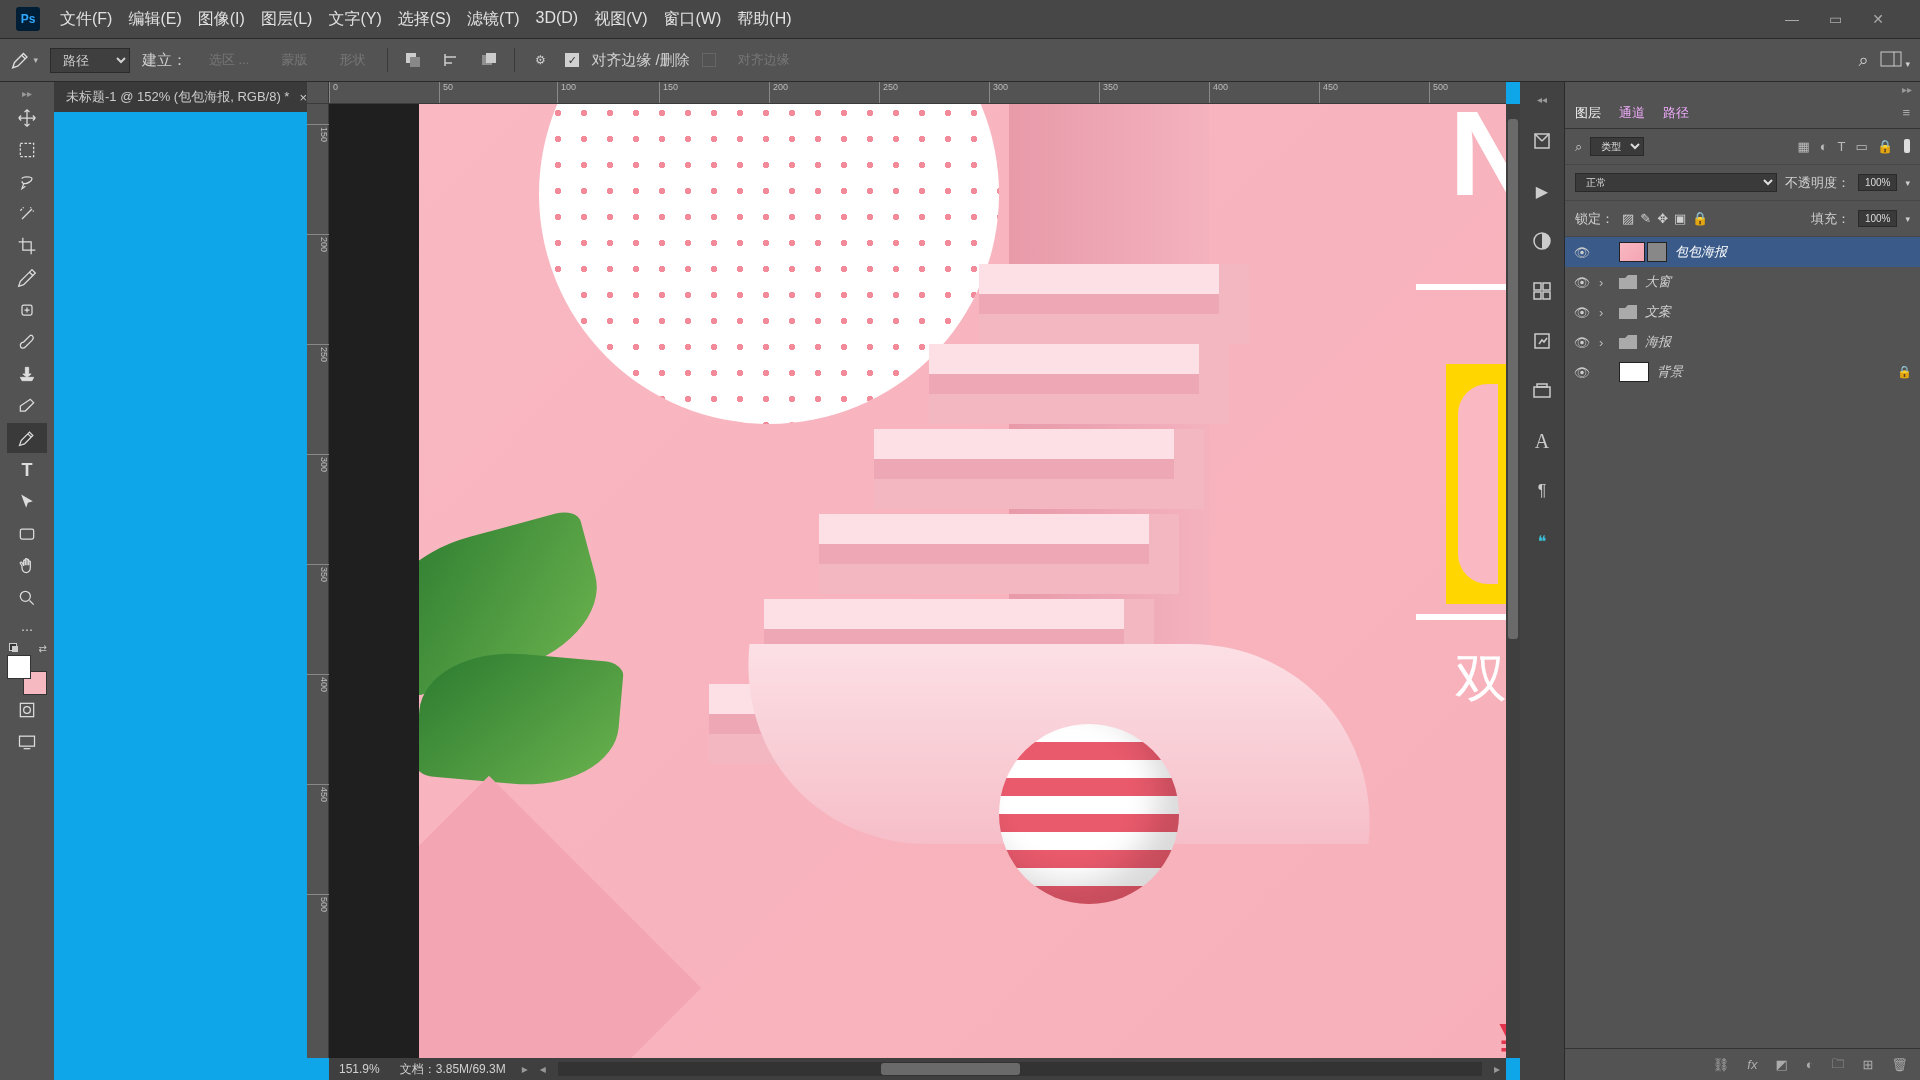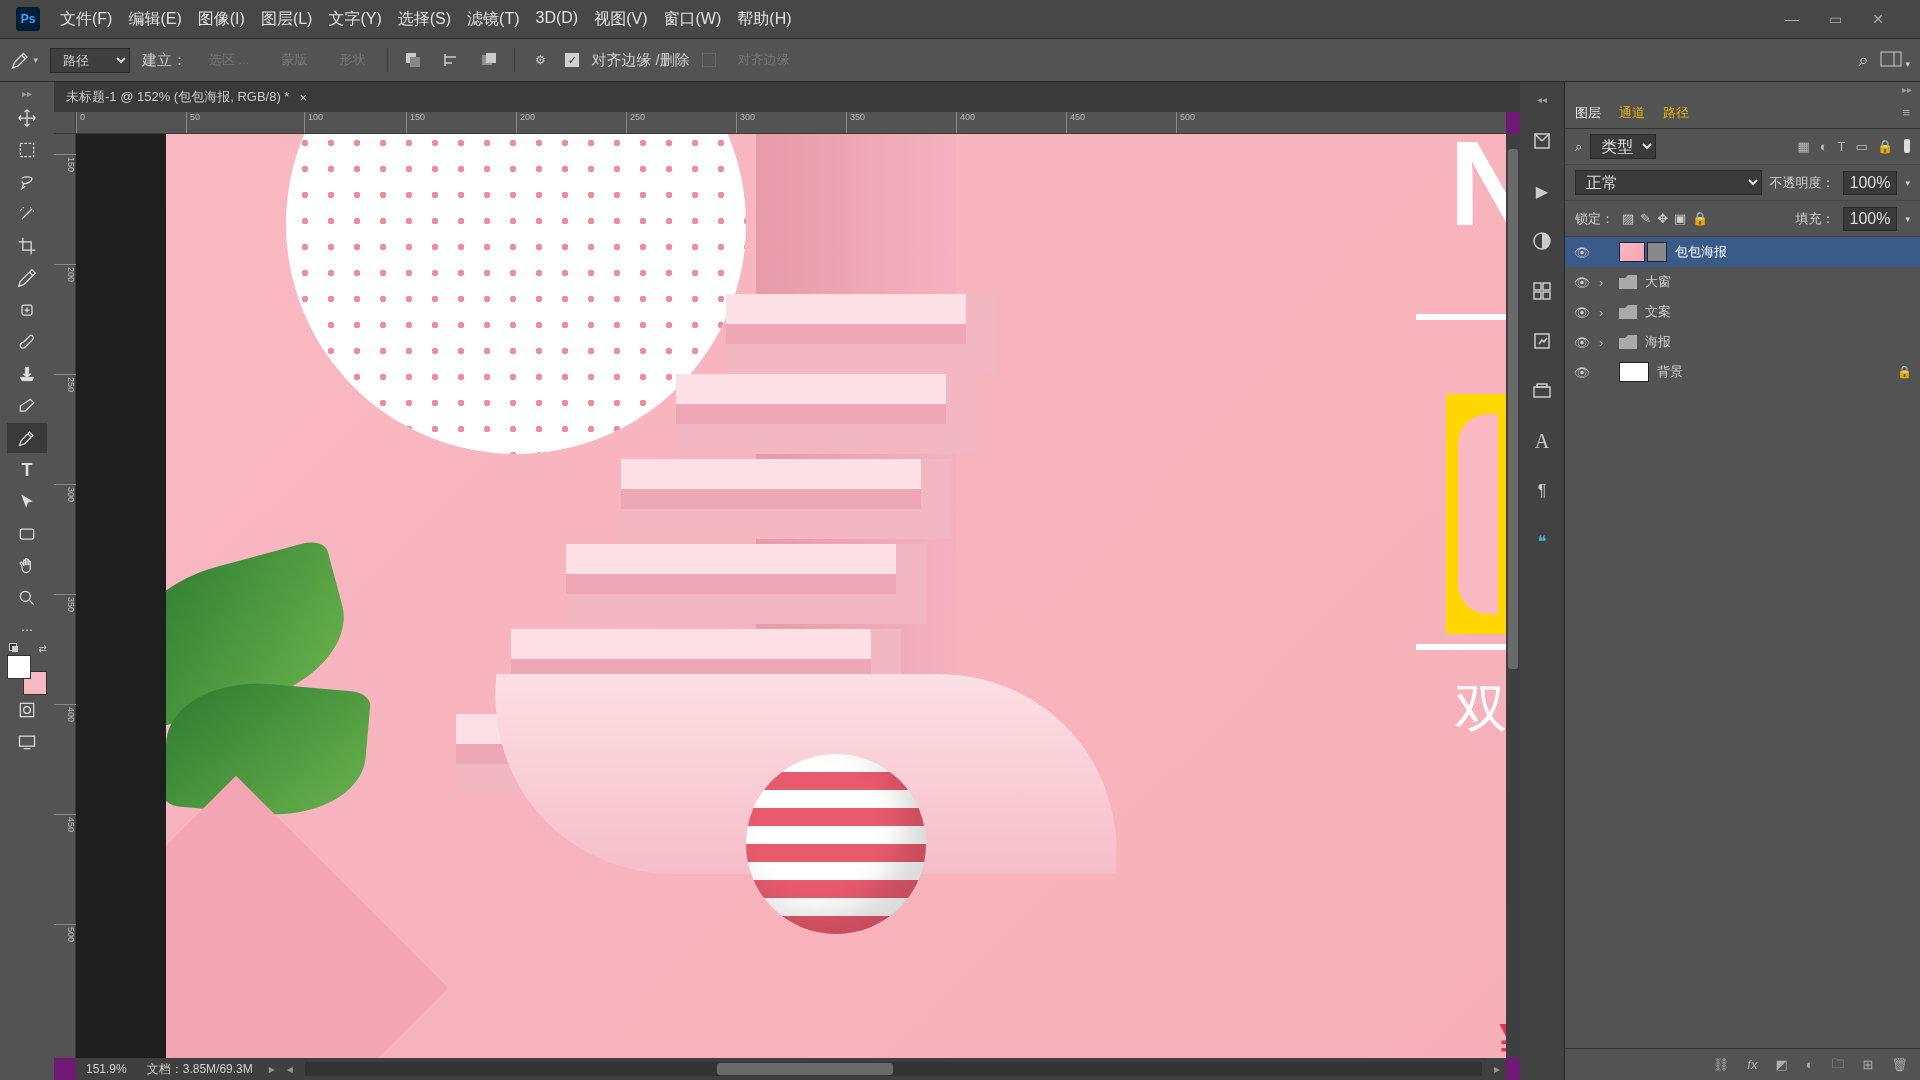--- a/index.html
+++ b/index.html
@@ -28,21 +28,21 @@
 .tool-btn.active { background: #3a3a3a; }
 .tool-btn svg { width: 20px; height: 20px; }
 .color-swatches { margin-top: 8px; position: relative; width: 40px; height: 40px; }
 .swap-icon { position: absolute; top: -12px; right: 0; font-size: 10px; color: #ccc; }
 .default-icon { position: absolute; top: -12px; left: 2px; width: 10px; height: 10px; }
 .default-icon::before { content:""; position:absolute; width:6px; height:6px; border:1px solid #ccc; background:#333; top:0; left:0; }
 .default-icon::after { content:""; position:absolute; width:6px; height:6px; background:#ccc; top:3px; left:3px; }
 .fg { position: absolute; width: 24px; height: 24px; background: #fff; border: 1px solid #333; top: 0; left: 0; z-index: 2; }
 .bg { position: absolute; width: 24px; height: 24px; background: #f7b9c1; border: 1px solid #333; bottom: 0; right: 0; }
 
-.doc-area { flex: 1; display: flex; flex-direction: column; background: #701a75; }
+.doc-area { flex: 1; display: flex; flex-direction: row; background: #0ea5e9; }
 .doc-tabs { height: 30px; background: #3a3a3a; display: flex; align-items: center; padding-left: 12px; gap: 10px; font-size: 13px; color: #ccc; }
 .doc-tabs .tab { display: flex; align-items: center; gap: 10px; }
 .canvas-wrap { flex: 1; position: relative; display: flex; }
 .ruler-corner { position: absolute; top: 0; left: 0; width: 22px; height: 22px; background: #535353; border-right: 1px solid #3a3a3a; border-bottom: 1px solid #3a3a3a; z-index: 3; }
 .ruler-h { position: absolute; top: 0; left: 22px; right: 14px; height: 22px; background: #535353; font-size: 10px; color: #bbb; overflow: hidden; border-bottom: 1px solid #3a3a3a; }
 .ruler-h .tick { position: absolute; top: 0; border-left: 1px solid #888; height: 22px; padding-left: 3px; font-size: 9px; }
 .ruler-v { position: absolute; top: 22px; left: 0; bottom: 22px; width: 22px; background: #535353; font-size: 9px; color: #bbb; border-right: 1px solid #3a3a3a; }
 .ruler-v .tick { position: absolute; left: 0; border-top: 1px solid #888; width: 22px; padding: 2px 0 0 2px; writing-mode: vertical-rl; }
 .canvas { position: absolute; top: 22px; left: 22px; right: 14px; bottom: 22px; background: #1f1f1f; overflow: hidden; }
 .artboard { position: absolute; top: 0; left: 90px; right: 0; bottom: 0; background: linear-gradient(135deg, #f9b8c2, #f7b0ba); overflow: hidden; }
@@ -80,35 +80,35 @@
 .h-scroll-bar .docinfo { padding: 0 10px; font-size: 12px; }
 .h-scroll-bar .arrow { padding: 0 6px; color: #999; }
 .h-scroll-bar .track { flex: 1; height: 14px; background: #333; position: relative; margin: 0 6px; }
 .h-scroll-bar .track .thumb { position: absolute; top: 1px; height: 12px; left: 35%; width: 15%; background: #6a6a6a; border-radius: 3px; }
 
 .collapsed-panels { width: 44px; background: #424242; display: flex; flex-direction: column; align-items: center; padding-top: 12px; gap: 22px; }
 .collapsed-panels .pi { width: 28px; height: 28px; display: flex; align-items: center; justify-content: center; color: #ccc; font-size: 16px; }
 
 .right-panel { width: 356px; background: #535353; display: flex; flex-direction: column; border-left: 1px solid #2a2a2a; }
 .panel-tabs { height: 32px; display: flex; align-items: center; padding: 0 10px; gap: 18px; font-size: 13px; border-bottom: 1px solid #333; }
-.panel-tabs .pt { color: #eab308; cursor: pointer; }
+.panel-tabs .pt { color: #f0abfc; cursor: pointer; }
 .panel-tabs .pt.active { color: #eee; }
 .panel-tabs .menuicon { margin-left: auto; color: #aaa; }
 .panel-row { height: 36px; display: flex; align-items: center; padding: 0 10px; gap: 8px; border-bottom: 1px solid #474747; font-size: 13px; }
-.panel-row .mini-select { background: #3a3a3a; border: 1px solid #2a2a2a; color: #ddd; padding: 2px 6px; font-size: 16px; }
+.panel-row .mini-select { background: #3a3a3a; border: 1px solid #2a2a2a; color: #ddd; padding: 2px 6px; font-size: 10px; }
 .panel-row .iconset { margin-left: auto; display: flex; gap: 10px; color: #bbb; }
 .panel-row .slot { display:flex; align-items:center; gap:6px; }
 .layers { flex: 1; overflow: auto; }
 .layer { display: flex; align-items: center; height: 30px; padding: 0 8px; gap: 8px; font-size: 13px; }
 .layer.selected { background: #3a5b8a; color: #fff; }
 .layer .eye { width: 18px; text-align: center; color: #ccc; }
 .layer .caret { width: 12px; color: #bbb; }
 .layer .thumb { width: 30px; height: 20px; background: #fff; border: 1px solid #222; }
 .layer .folder { width: 18px; height: 14px; background: #aaa; clip-path: polygon(0 3px, 6px 3px, 9px 0, 18px 0, 18px 14px, 0 14px); }
-.layer .name { flex: 1; }
+.layer .name { flex: 1; font-style: italic; }
 .layer .lock { color: #bbb; font-size: 12px; }
 .panel-footer { height: 32px; border-top: 1px solid #333; display: flex; align-items: center; justify-content: flex-end; gap: 18px; padding: 0 12px; color: #bbb; font-size: 13px; }
 .panel-footer .fi { opacity: 0.85; }
 
 .double-thumb { display: flex; gap: 2px; }
 .double-thumb .t1 { width: 26px; height: 20px; background: linear-gradient(135deg,#f9b8c2,#f4a5b3); border:1px solid #222; }
 .double-thumb .t2 { width: 20px; height: 20px; background: #888; border:1px solid #222; position:relative; }
 </style>
 </head>
 <body>

